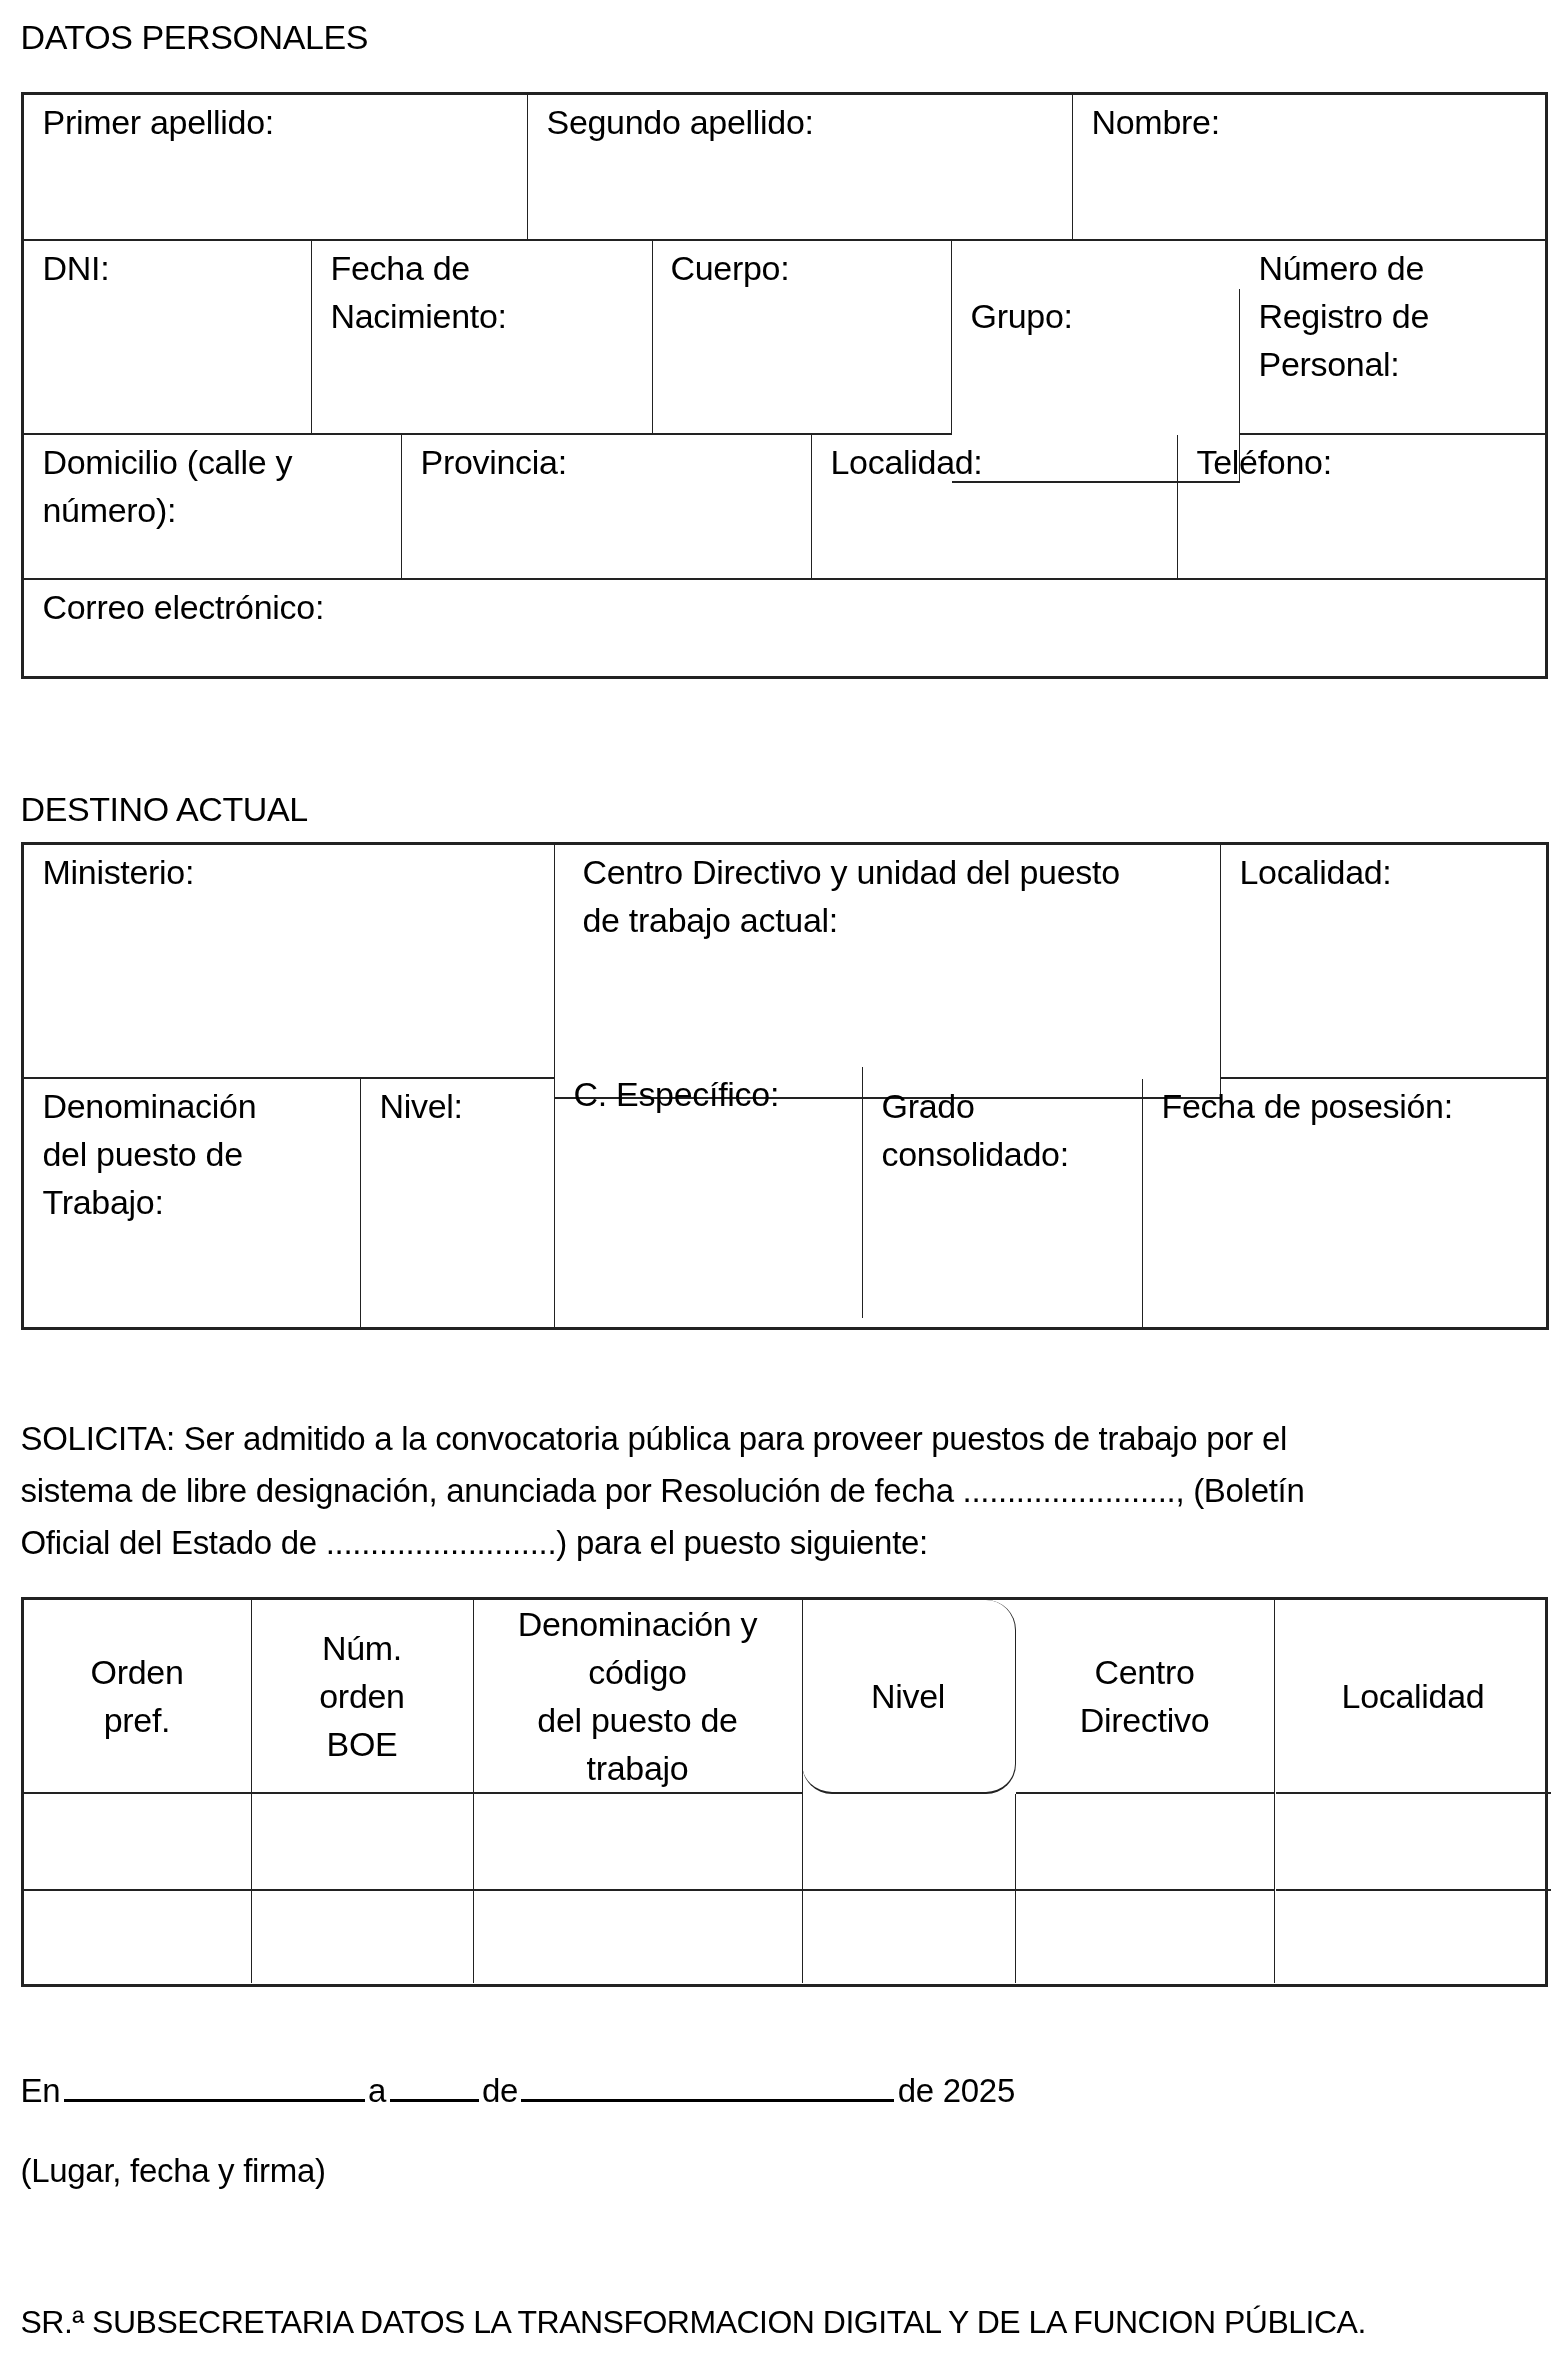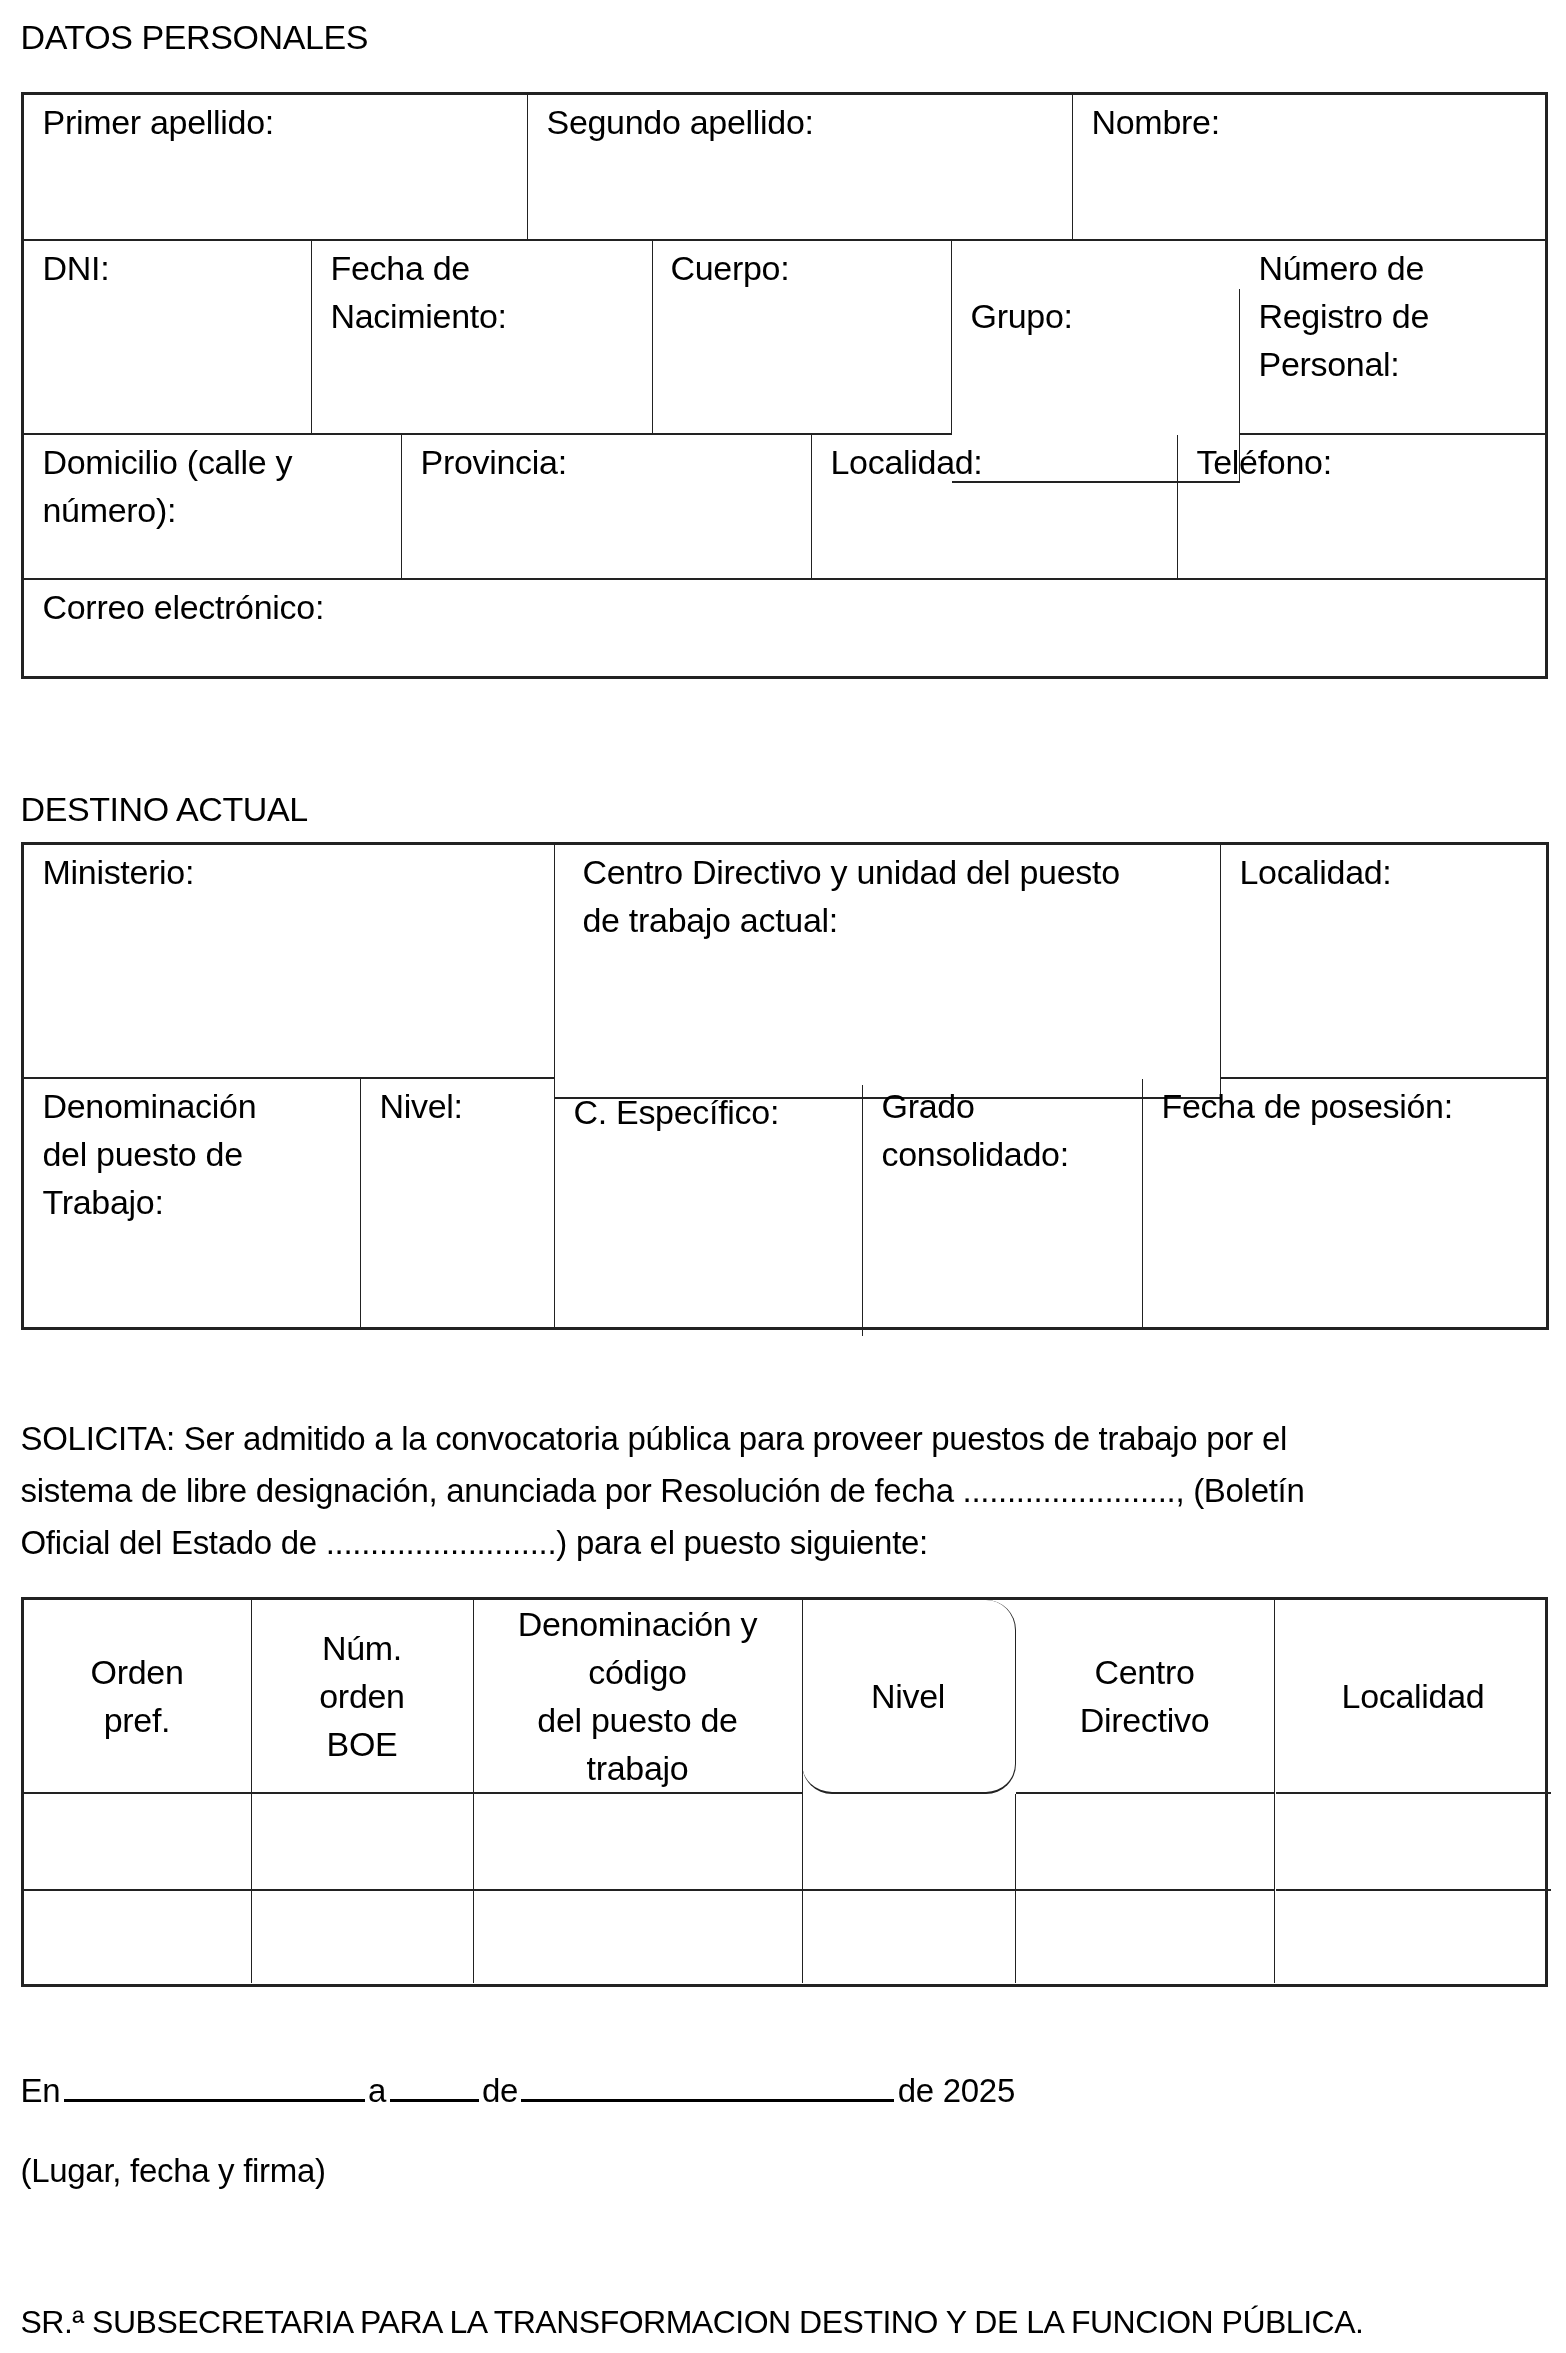--- a/index.html
+++ b/index.html
@@ -96,21 +96,21 @@
     </div>
 
   <div class="cell last-row" style="left:0; top:234px; width:337px; height:251px;">
       <span>Denominación
 del puesto de
 Trabajo:</span>
     </div>
   <div class="cell last-row" style="left:337px; top:234px; width:194px; height:251px;">
       <span>Nivel:</span>
     </div>
-  <div class="cell last-row" style="left:531px; top:240px; width:308px; height:251px;">
+  <div class="cell last-row" style="left:531px; top:222px; width:308px; height:251px;">
       <span>C. Específico:</span>
     </div>
   <div class="cell last-row" style="left:839px; top:234px; width:280px; height:251px;">
       <span>Grado
 consolidado:</span>
     </div>
   <div class="cell last-col last-row" style="left:1119px; top:234px; width:406px; height:251px;">
       <span>Fecha de posesión:</span>
     </div>
 </div>
@@ -185,14 +185,14 @@
         <span></span>
       </div>
     </div>
 </div>
 
 <div class="abs para" style="left:20.5px; top:2065px; white-space:nowrap;">
   <span>En</span><span class="blank" style="width:301px;"></span><span>a</span><span class="blank" style="width:89px;"></span><span>de</span><span class="blank" style="width:373px;"></span><span>de 2025</span>
 </div>
 <div class="abs para" style="left:20.5px; top:2145px;">(Lugar, fecha y firma)</div>
 
-<div class="abs" style="left:20.5px; top:2303px; font-size:32px; line-height:38px; letter-spacing:-0.5px; white-space:nowrap;">SR.ª SUBSECRETARIA PARA LA TRANSFORMACION DESTINO Y DE LA FUNCION PÚBLICA.</div>
+<div class="abs" style="left:20.5px; top:2303px; font-size:32px; line-height:38px; letter-spacing:-0.5px; white-space:nowrap;">SR.ª SUBSECRETARIA DATOS LA TRANSFORMACION DIGITAL Y DE LA FUNCION PÚBLICA.</div>
 
 
 </body></html>

